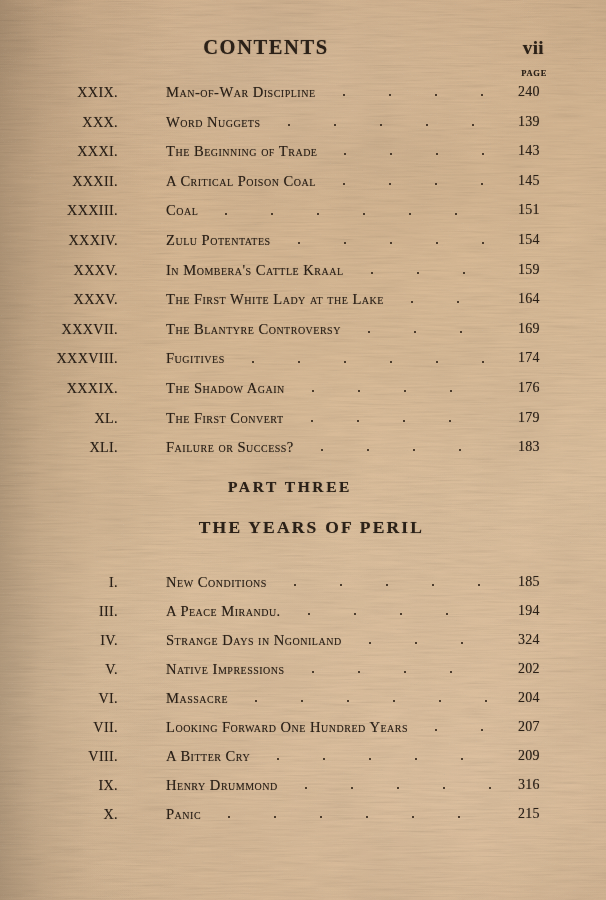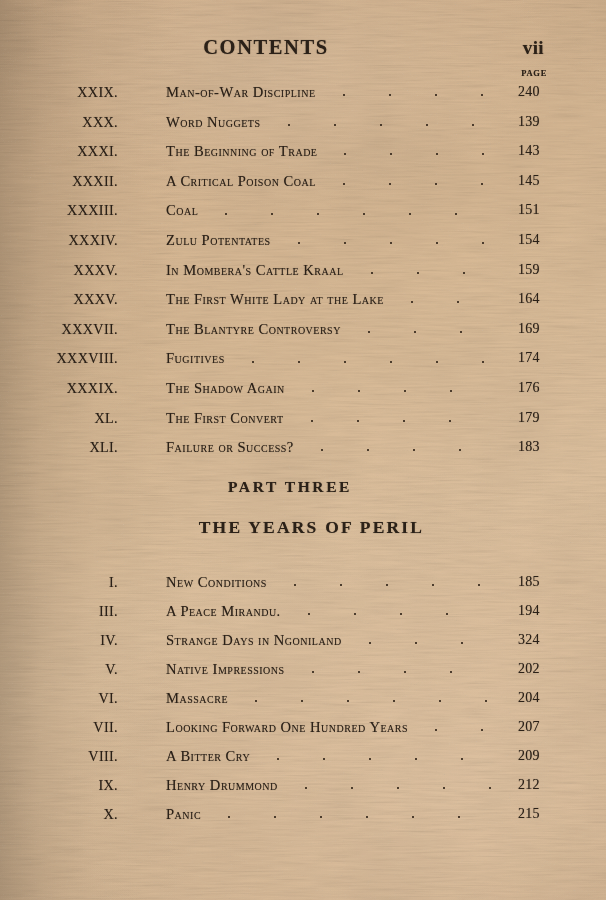--- a/index.html
+++ b/index.html
@@ -366,21 +366,21 @@
       <div class="entry">
         <span class="num">VIII.</span>
         <span class="title">A Bitter Cry</span>
         <span class="leader"></span>
         <span class="pg">209</span>
       </div>
       <div class="entry">
         <span class="num">IX.</span>
         <span class="title">Henry Drummond</span>
         <span class="leader"></span>
-        <span class="pg">212</span>
+        <span class="pg">316</span>
       </div>
       <div class="entry">
         <span class="num">X.</span>
         <span class="title">Panic</span>
         <span class="leader"></span>
         <span class="pg">215</span>
       </div>
     </div>
 
 </div>

